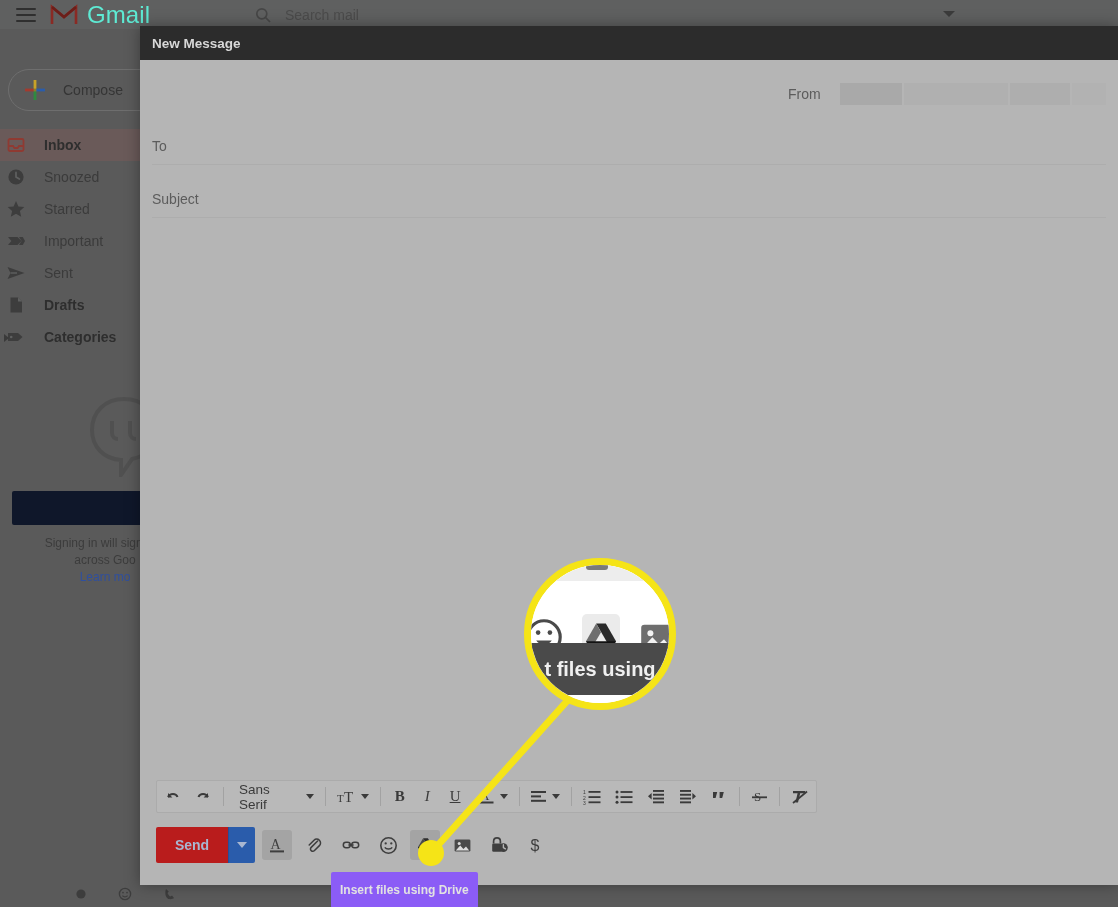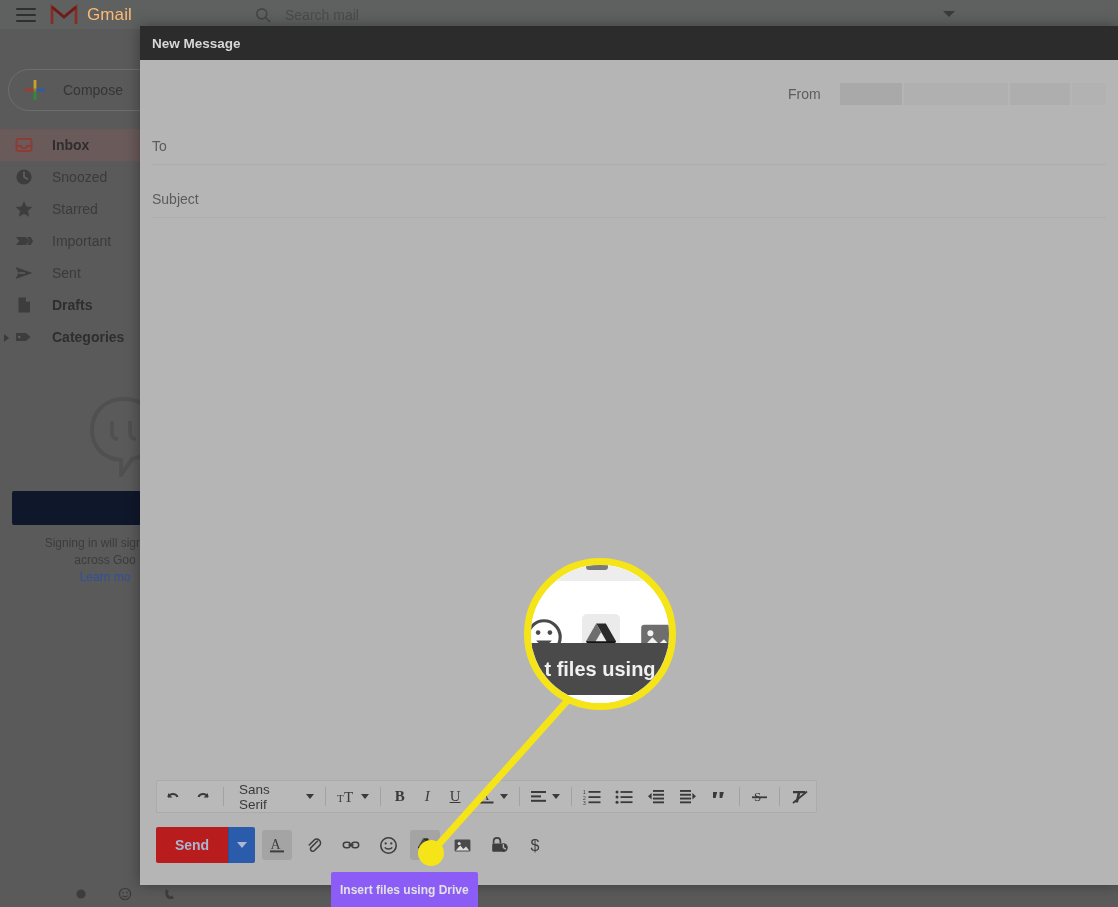--- a/index.html
+++ b/index.html
@@ -20,21 +20,21 @@
     background:#5f6060;display:flex;align-items:center;
   }
   .hamburger{
     width:20px;height:14px;margin-left:16px;margin-right:14px;
     display:flex;flex-direction:column;justify-content:space-between;cursor:pointer;
   }
   .hamburger i{display:block;height:2px;background:#2f2f2f;border-radius:1px;}
   .gmail-logo{display:flex;align-items:center;gap:9px;}
   .m-glyph{width:28px;height:21px;display:block;}
   .gmail-word{
-    font-size:17px;color:#fdba74;letter-spacing:.1px;font-weight:400;
+    font-size:24px;color:#5eead4;letter-spacing:.1px;font-weight:400;
   }
   .searchwrap{
     position:absolute;left:255px;top:0;width:710px;height:29px;
     display:flex;align-items:center;gap:14px;
   }
   .search-ico{width:16px;height:16px;flex:none;opacity:.72;}
   .search-placeholder{font-size:14px;color:#4b4b4b;}
   .search-caret{
     position:absolute;right:10px;top:11px;width:0;height:0;
     border-left:6px solid transparent;border-right:6px solid transparent;border-top:6px solid #3b3b3b;
@@ -47,21 +47,21 @@
     border:1px solid #6e6e6e;border-radius:22px;
     display:flex;align-items:center;gap:16px;padding-left:14px;
     box-sizing:border-box;cursor:pointer;
   }
   .compose-label{font-size:14px;color:#353535;}
   .plus-ico{width:24px;height:24px;flex:none;}
 
   .navlist{position:absolute;left:0;top:100px;width:205px;}
   .navitem{
     height:32px;display:flex;align-items:center;gap:18px;
-    padding-left:14px;box-sizing:border-box;cursor:pointer;position:relative;
+    padding-left:6px;box-sizing:border-box;cursor:pointer;position:relative;
   }
   .navitem .nico{width:20px;height:20px;flex:none;display:block;}
   .navitem .nlabel{font-size:14px;color:#3b3b3b;}
   .navitem.active{background:#6a5a59;}
   .navitem.active .nlabel{color:#8f3a32;font-weight:bold;}
   .navitem.bold .nlabel{font-weight:bold;color:#2e2e2e;}
   .expander{
     position:absolute;left:4px;top:13px;width:0;height:0;
     border-top:4px solid transparent;border-bottom:4px solid transparent;border-left:5px solid #3a3a3a;
   }

